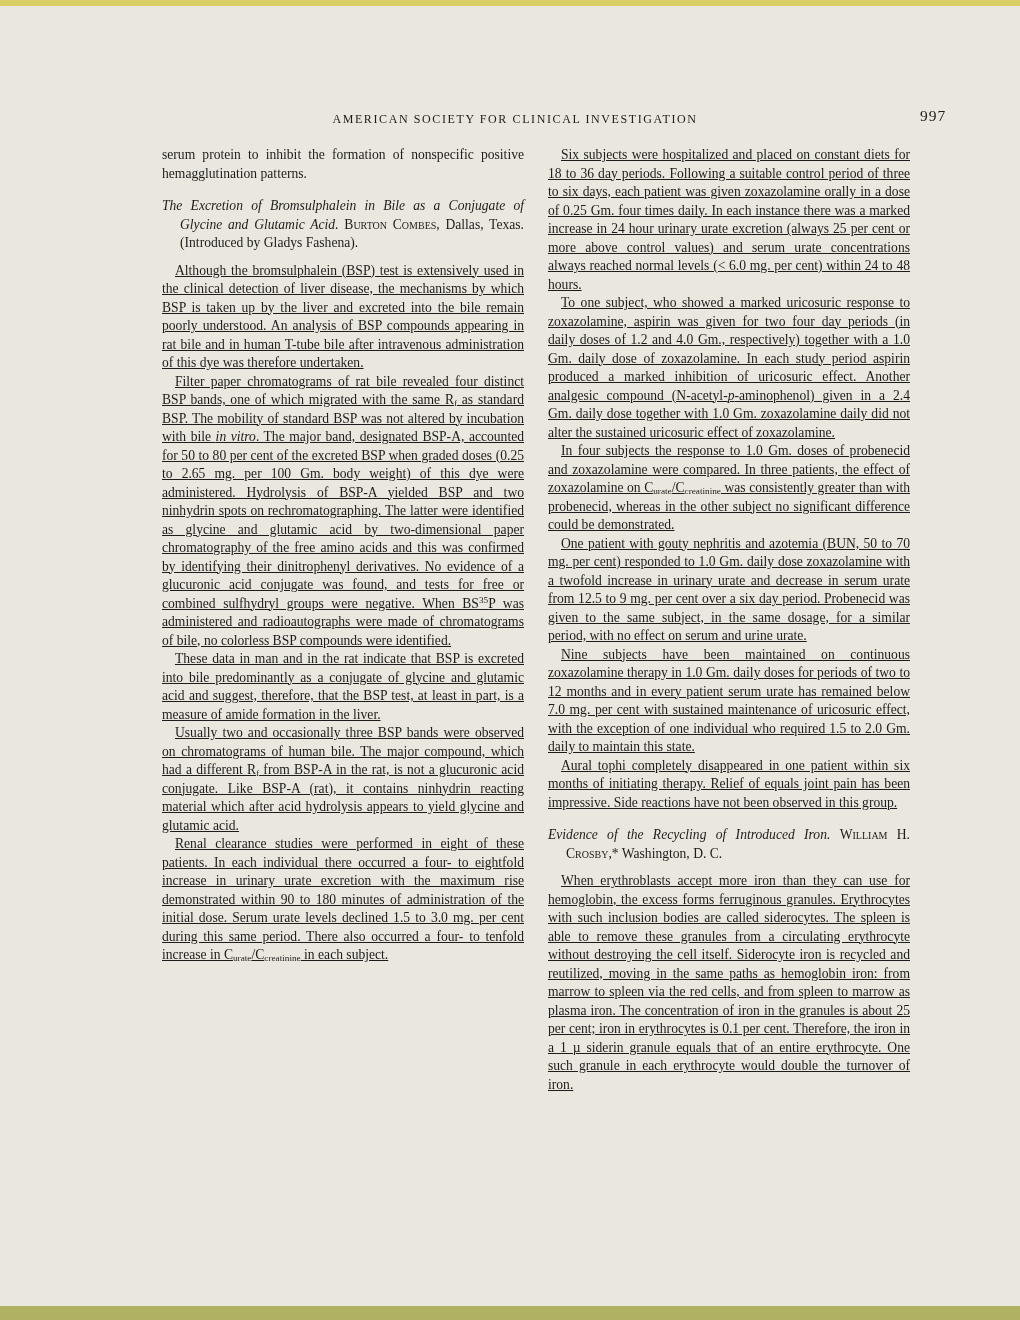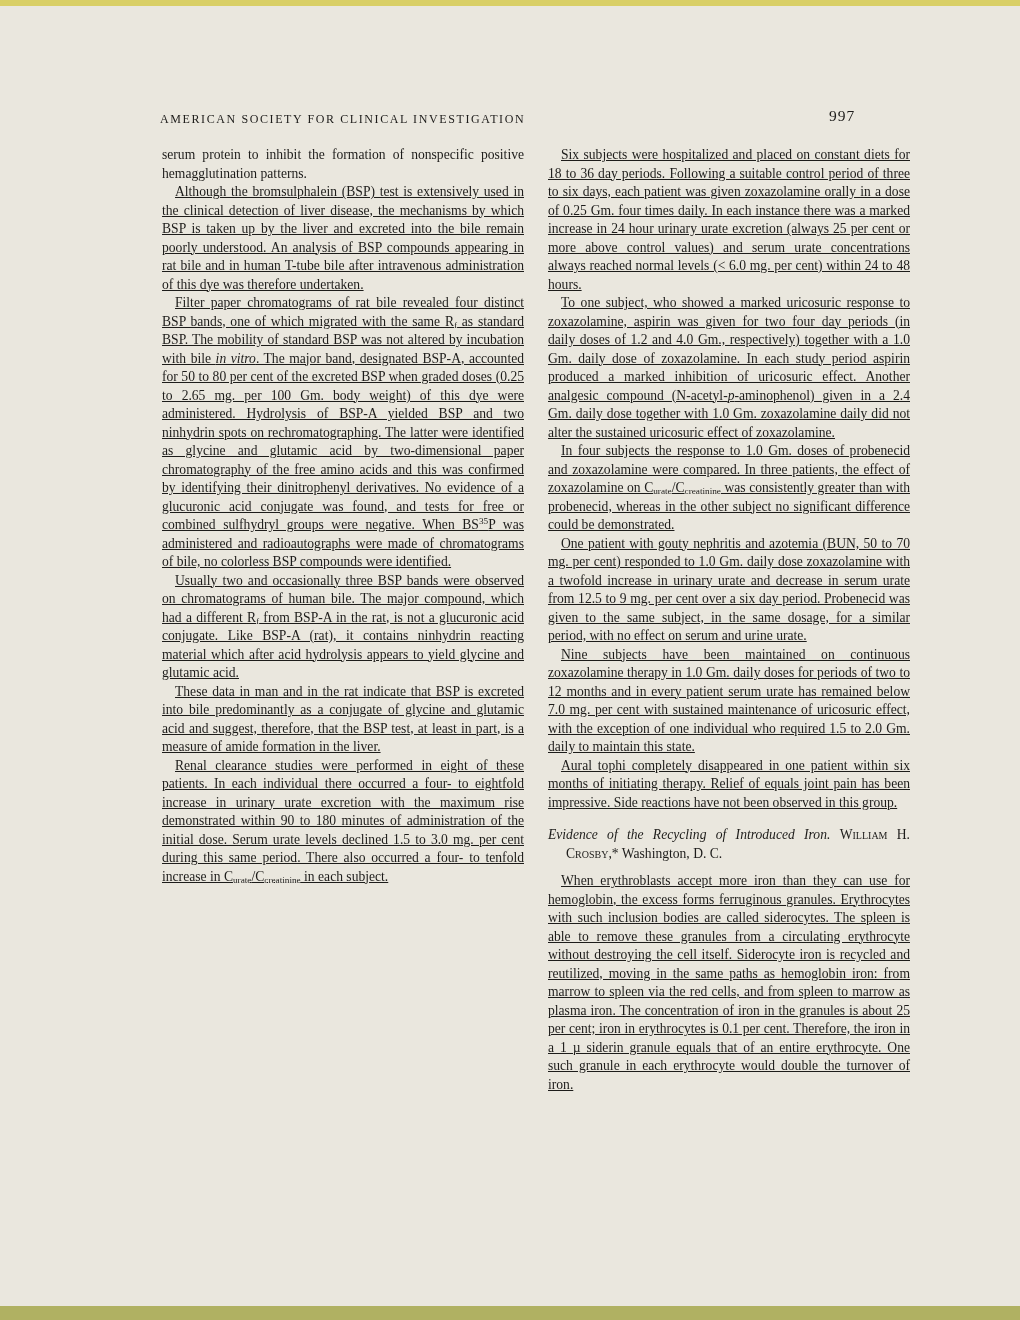--- a/index.html
+++ b/index.html
@@ -22,29 +22,29 @@
   }
   .edge-bottom {
     position: absolute; bottom: 0; left: 0;
     width: 100%; height: 14px;
     background: var(--edge_bottom, #b0b162);
   }
 
   .running-head {
     position: absolute;
     top: 112px; left: 160px; width: 710px;
-    text-align: left;
+    text-align: center;
     font-size: 12px;
     letter-spacing: 1.6px;
     white-space: nowrap;
     font-family: Liberation Serif, serif;
   }
   .page-number {
     position: absolute;
-    top: 107px; left: 829px;
+    top: 107px; left: 920px;
     font-size: 15.5px;
     letter-spacing: 1px;
   }
 
   .columns {
     position: absolute;
     top: 146px; left: 162px; width: 748px;
     display: flex;
     gap: 24px;
     justify-content: center;
@@ -80,24 +80,25 @@
 
   <div class="running-head">AMERICAN SOCIETY FOR CLINICAL INVESTIGATION</div>
 
   <div class="page-number">997</div>
 
   <div class="columns">
 
     <div class="col">
       <p class="para">serum protein to inhibit the formation of nonspecific positive hemagglutination patterns.</p>
 
+      <p class="abstract-heading"><i>The Excretion of Bromsulphalein in Bile as a Conjugate of Glycine and Glutamic Acid.</i> <span class="sc">Burton Combes</span>, Dallas, Texas. (Introduced by Gladys Fashena).</p>
       <p class="para indent">Although the bromsulphalein (BSP) test is extensively used in the clinical detection of liver disease, the mechanisms by which BSP is taken up by the liver and excreted into the bile remain poorly understood. An analysis of BSP compounds appearing in rat bile and in human T-tube bile after intravenous administration of this dye was therefore undertaken.</p>
       <p class="para indent">Filter paper chromatograms of rat bile revealed four distinct BSP bands, one of which migrated with the same R<sub>f</sub> as standard BSP. The mobility of standard BSP was not altered by incubation with bile <i>in vitro</i>. The major band, designated BSP-A, accounted for 50 to 80 per cent of the excreted BSP when graded doses (0.25 to 2.65 mg. per 100 Gm. body weight) of this dye were administered. Hydrolysis of BSP-A yielded BSP and two ninhydrin spots on rechromatographing. The latter were identified as glycine and glutamic acid by two-dimensional paper chromatography of the free amino acids and this was confirmed by identifying their dinitrophenyl derivatives. No evidence of a glucuronic acid conjugate was found, and tests for free or combined sulfhydryl groups were negative. When BS<sup>35</sup>P was administered and radioautographs were made of chromatograms of bile, no colorless BSP compounds were identified.</p>
+      <p class="para indent">These data in man and in the rat indicate that BSP is excreted into bile predominantly as a conjugate of glycine and glutamic acid and suggest, therefore, that the BSP test, at least in part, is a measure of amide formation in the liver.</p>
       <p class="para indent">Usually two and occasionally three BSP bands were observed on chromatograms of human bile. The major compound, which had a different R<sub>f</sub> from BSP-A in the rat, is not a glucuronic acid conjugate. Like BSP-A (rat), it contains ninhydrin reacting material which after acid hydrolysis appears to yield glycine and glutamic acid.</p>
-      <p class="para indent">These data in man and in the rat indicate that BSP is excreted into bile predominantly as a conjugate of glycine and glutamic acid and suggest, therefore, that the BSP test, at least in part, is a measure of amide formation in the liver.</p>
 
       <p class="para indent">Renal clearance studies were performed in eight of these patients. In each individual there occurred a four- to eightfold increase in urinary urate excretion with the maximum rise demonstrated within 90 to 180 minutes of administration of the initial dose. Serum urate levels declined 1.5 to 3.0 mg. per cent during this same period. There also occurred a four- to tenfold increase in C<sub>urate</sub>/C<sub>creatinine</sub> in each subject.</p>
     </div>
 
     <div class="col">
       <p class="para indent">Six subjects were hospitalized and placed on constant diets for 18 to 36 day periods. Following a suitable control period of three to six days, each patient was given zoxazolamine orally in a dose of 0.25 Gm. four times daily. In each instance there was a marked increase in 24 hour urinary urate excretion (always 25 per cent or more above control values) and serum urate concentrations always reached normal levels (&lt; 6.0 mg. per cent) within 24 to 48 hours.</p>
       <p class="para indent">To one subject, who showed a marked uricosuric response to zoxazolamine, aspirin was given for two four day periods (in daily doses of 1.2 and 4.0 Gm., respectively) together with a 1.0 Gm. daily dose of zoxazolamine. In each study period aspirin produced a marked inhibition of uricosuric effect. Another analgesic compound (N-acetyl-<i>p</i>-aminophenol) given in a 2.4 Gm. daily dose together with 1.0 Gm. zoxazolamine daily did not alter the sustained uricosuric effect of zoxazolamine.</p>
       <p class="para indent">In four subjects the response to 1.0 Gm. doses of probenecid and zoxazolamine were compared. In three patients, the effect of zoxazolamine on C<sub>urate</sub>/C<sub>creatinine</sub> was consistently greater than with probenecid, whereas in the other subject no significant difference could be demonstrated.</p>
       <p class="para indent">One patient with gouty nephritis and azotemia (BUN, 50 to 70 mg. per cent) responded to 1.0 Gm. daily dose zoxazolamine with a twofold increase in urinary urate and decrease in serum urate from 12.5 to 9 mg. per cent over a six day period. Probenecid was given to the same subject, in the same dosage, for a similar period, with no effect on serum and urine urate.</p>
       <p class="para indent">Nine subjects have been maintained on continuous zoxazolamine therapy in 1.0 Gm. daily doses for periods of two to 12 months and in every patient serum urate has remained below 7.0 mg. per cent with sustained maintenance of uricosuric effect, with the exception of one individual who required 1.5 to 2.0 Gm. daily to maintain this state.</p>

